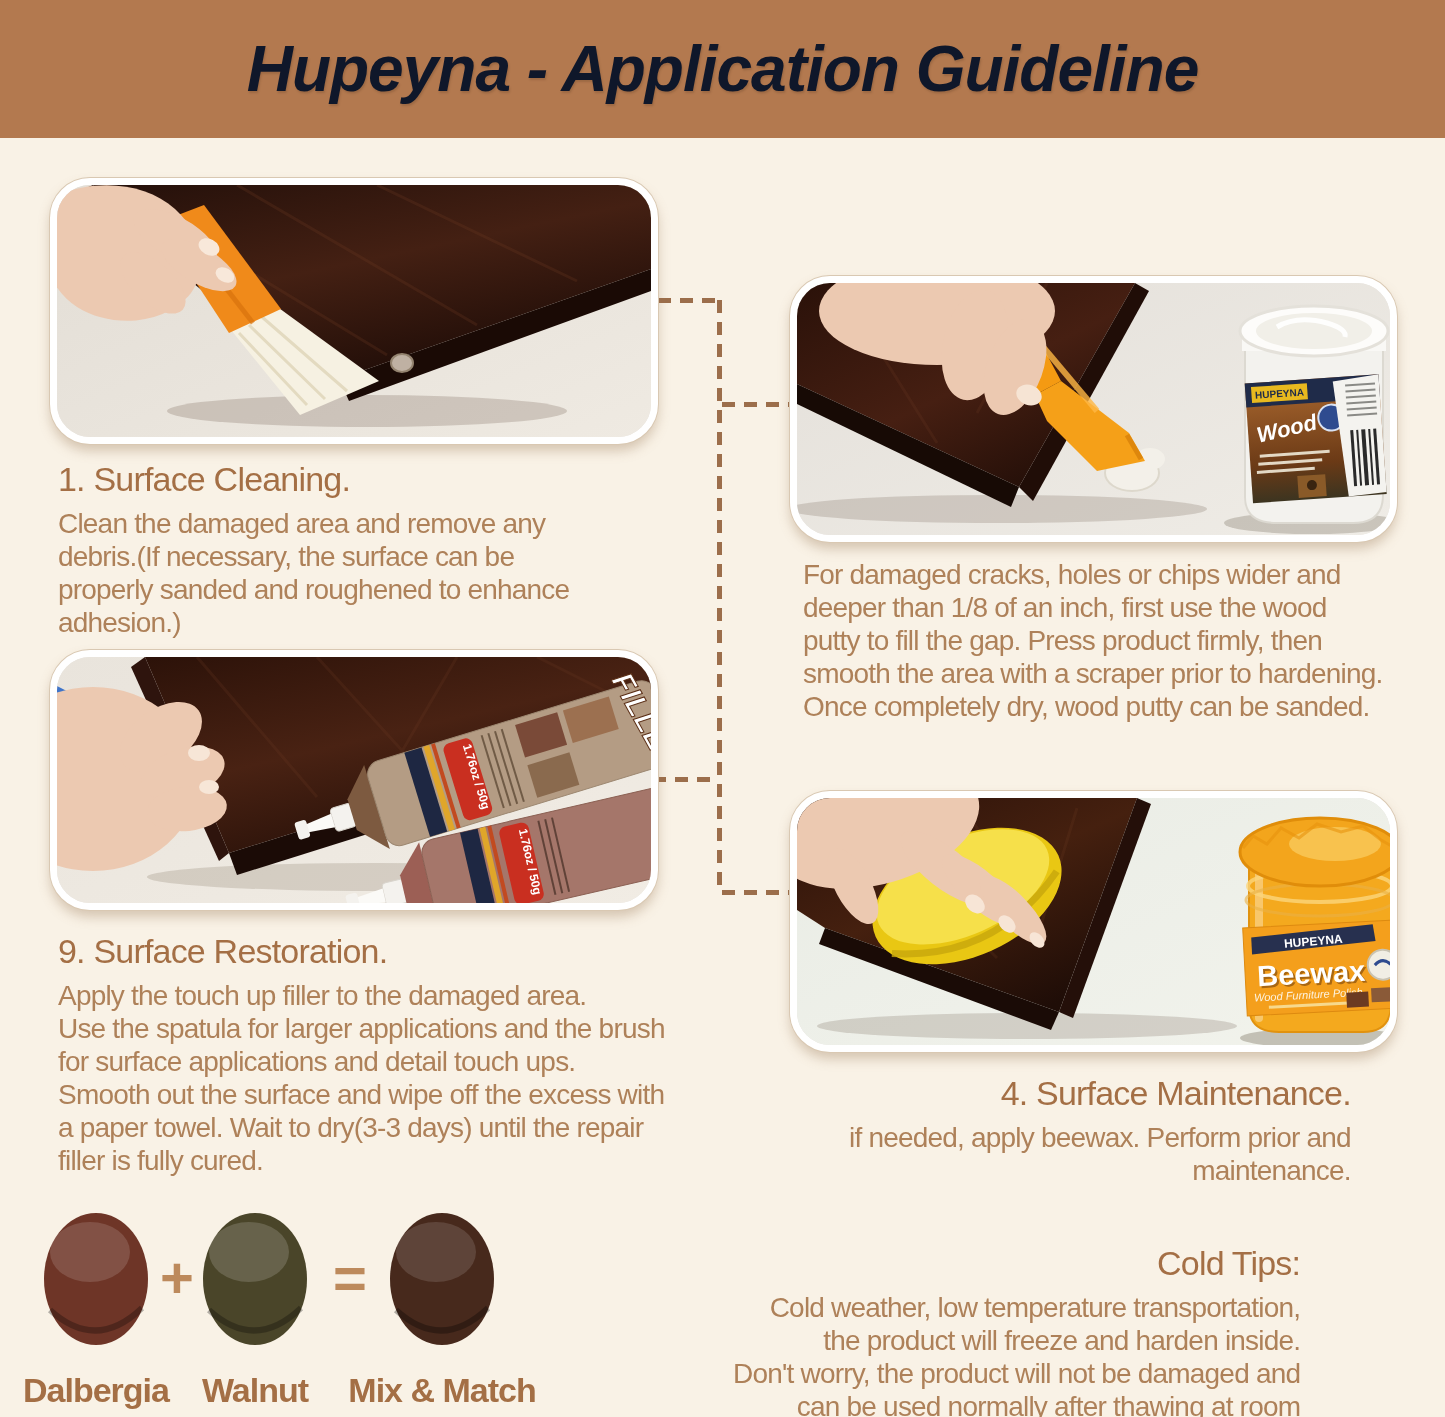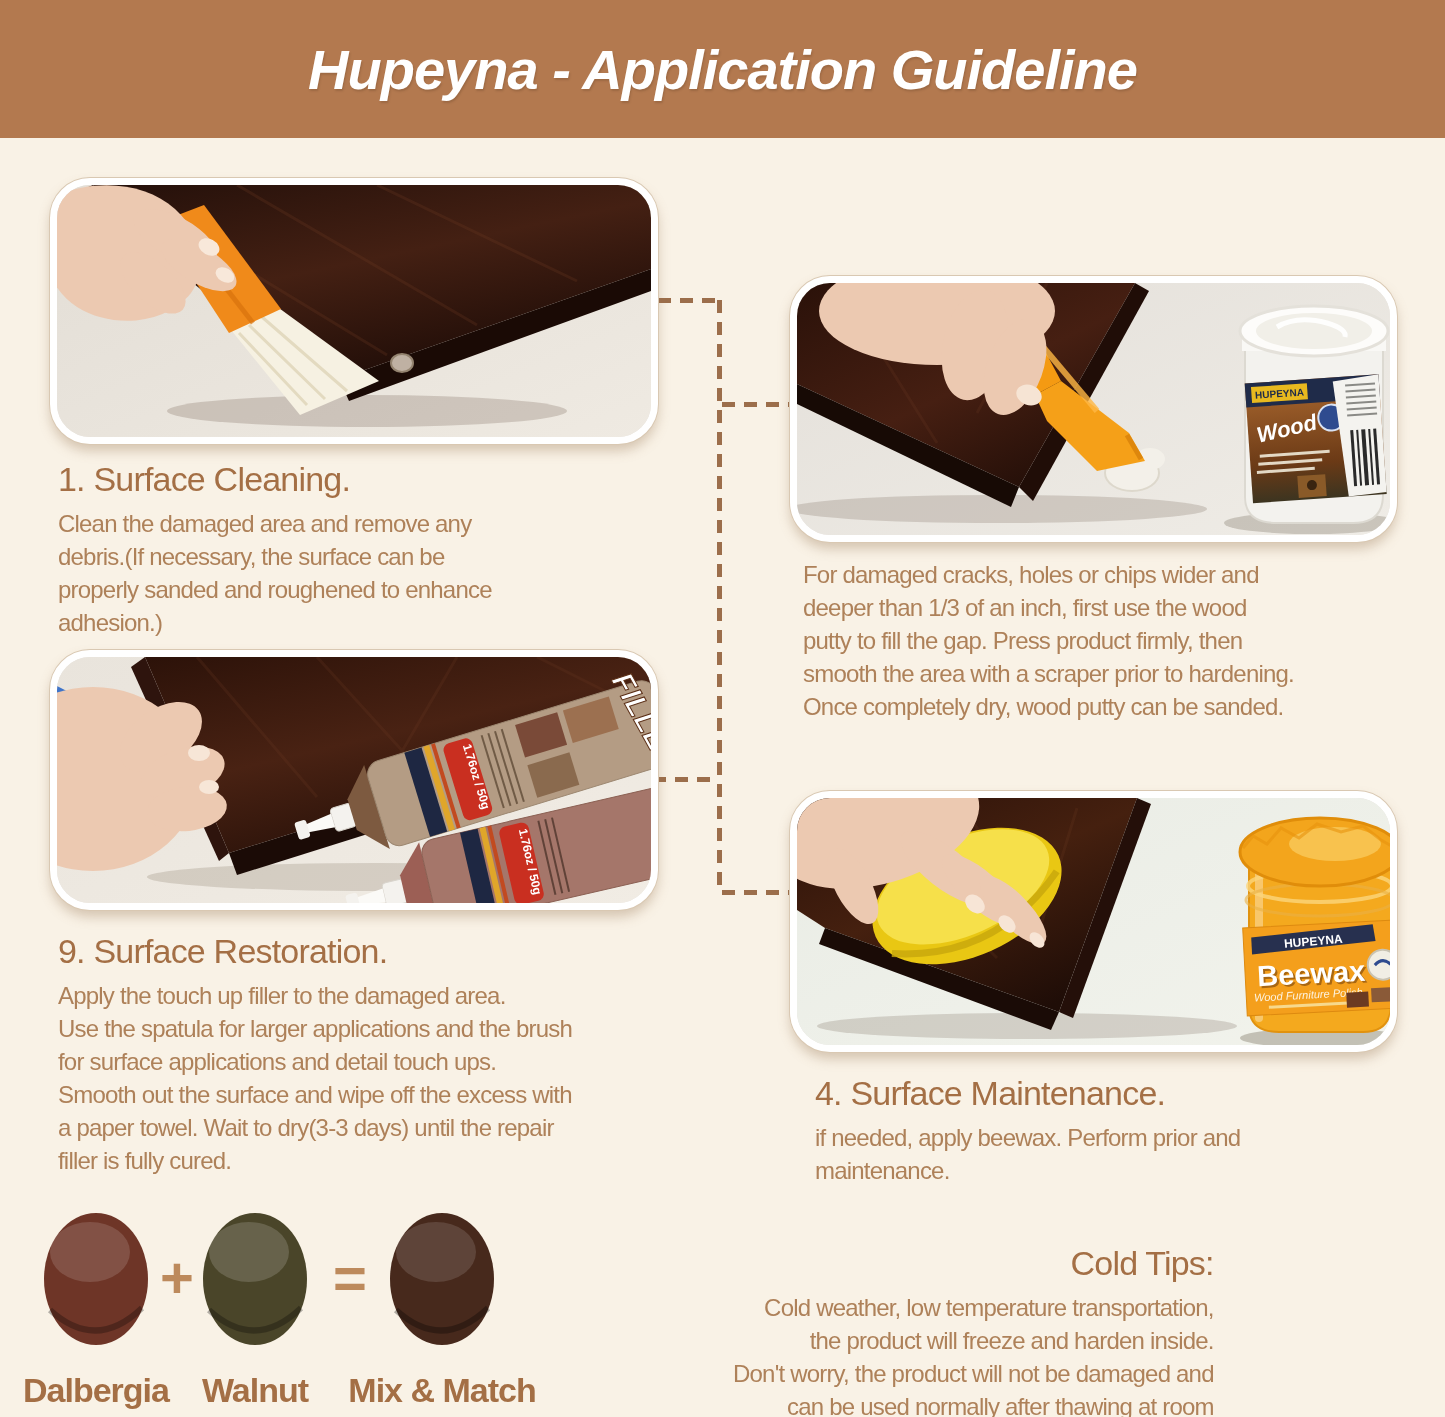--- a/index.html
+++ b/index.html
@@ -7,47 +7,47 @@
   body { font-family:"Liberation Sans","DejaVu Sans",sans-serif; }
   .canvas{
     position:relative; width:1445px; height:1417px; margin:0 auto;
     background:#f9f2e6; overflow:hidden;
   }
   .header{
     position:absolute; left:0; top:0; width:1445px; height:138px;
     background:#b3794f; display:flex; align-items:center; justify-content:center;
   }
   .header h1{
-    font-size:56px; font-weight:700; font-style:italic; color:#ffffff;
+    font-size:64px; font-weight:700; font-style:italic; color:#0f172a;
     letter-spacing:-1px; white-space:nowrap;
     text-shadow:1px 2px 2px rgba(90,60,35,.25);
   }
   .photo-panel{
     position:absolute; border:7px solid #ffffff; border-radius:40px;
     overflow:hidden; background:#e8e4de;
     box-shadow:0 0 0 1px #d9c8b2, 0 7px 12px rgba(150,115,80,.35);
   }
   .photo-panel svg{ display:block; width:100%; height:100%; }
   #panel1{ left:50px;  top:178px; width:608px; height:266px; }
   #panel2{ left:790px; top:276px; width:607px; height:266px; }
   #panel3{ left:50px;  top:650px; width:608px; height:260px; }
   #panel4{ left:790px; top:791px; width:607px; height:261px; }
   .step{ position:absolute; }
   .step-heading{
     font-size:34px; font-weight:400; color:#a46f45; letter-spacing:-0.8px;
     margin-bottom:8px; white-space:nowrap;
   }
   .step-body{
-    font-size:24px; line-height:33px; color:#ae8159; letter-spacing:-0.8px;
+    font-size:28px; line-height:33px; color:#ae8159; letter-spacing:-0.8px;
     white-space:pre-line;
   }
   #step1{ left:58px;  top:460px; }
   #step2{ left:803px; top:558px; }
   #step3{ left:58px;  top:932px; }
-  #step4{ left:815px; top:1074px; }
+  #step4{ left:849px; top:1074px;text-align:right; }
   #coldtips{ left:733px; top:1244px;text-align:right; }
   .dash-h{ position:absolute; height:5px;
     background:repeating-linear-gradient(90deg,#9c6e4b 0 13px,transparent 13px 22px); }
   .dash-v{ position:absolute; width:5px;
     background:repeating-linear-gradient(180deg,#9c6e4b 0 13px,transparent 13px 22px); }
   #conn1{ left:658px; top:298px; width:64px; }
   #conn2{ left:717px; top:300px; height:593px; }
   #conn3{ left:722px; top:402px; width:70px; }
   #conn4{ left:653px; top:777px; width:64px; }
   #conn5{ left:722px; top:890px; width:70px; }
@@ -324,21 +324,21 @@
 
   <div class="step" id="step1">
     <div class="step-heading">1. Surface Cleaning.</div>
     <div class="step-body">Clean the damaged area and remove any
 debris.(If necessary, the surface can be
 properly sanded and roughened to enhance
 adhesion.)</div>
   </div>
   <div class="step" id="step2">
     <div class="step-body">For damaged cracks, holes or chips wider and
-deeper than 1/3 of an inch, first use the wood
+deeper than 1/8 of an inch, first use the wood
 putty to fill the gap. Press product firmly, then
 smooth the area with a scraper prior to hardening.
 Once completely dry, wood putty can be sanded.</div>
   </div>
   <div class="step" id="step3">
     <div class="step-heading">9. Surface Restoration.</div>
     <div class="step-body">Apply the touch up filler to the damaged area.
 Use the spatula for larger applications and the brush
 for surface applications and detail touch ups.
 Smooth out the surface and wipe off the excess with

